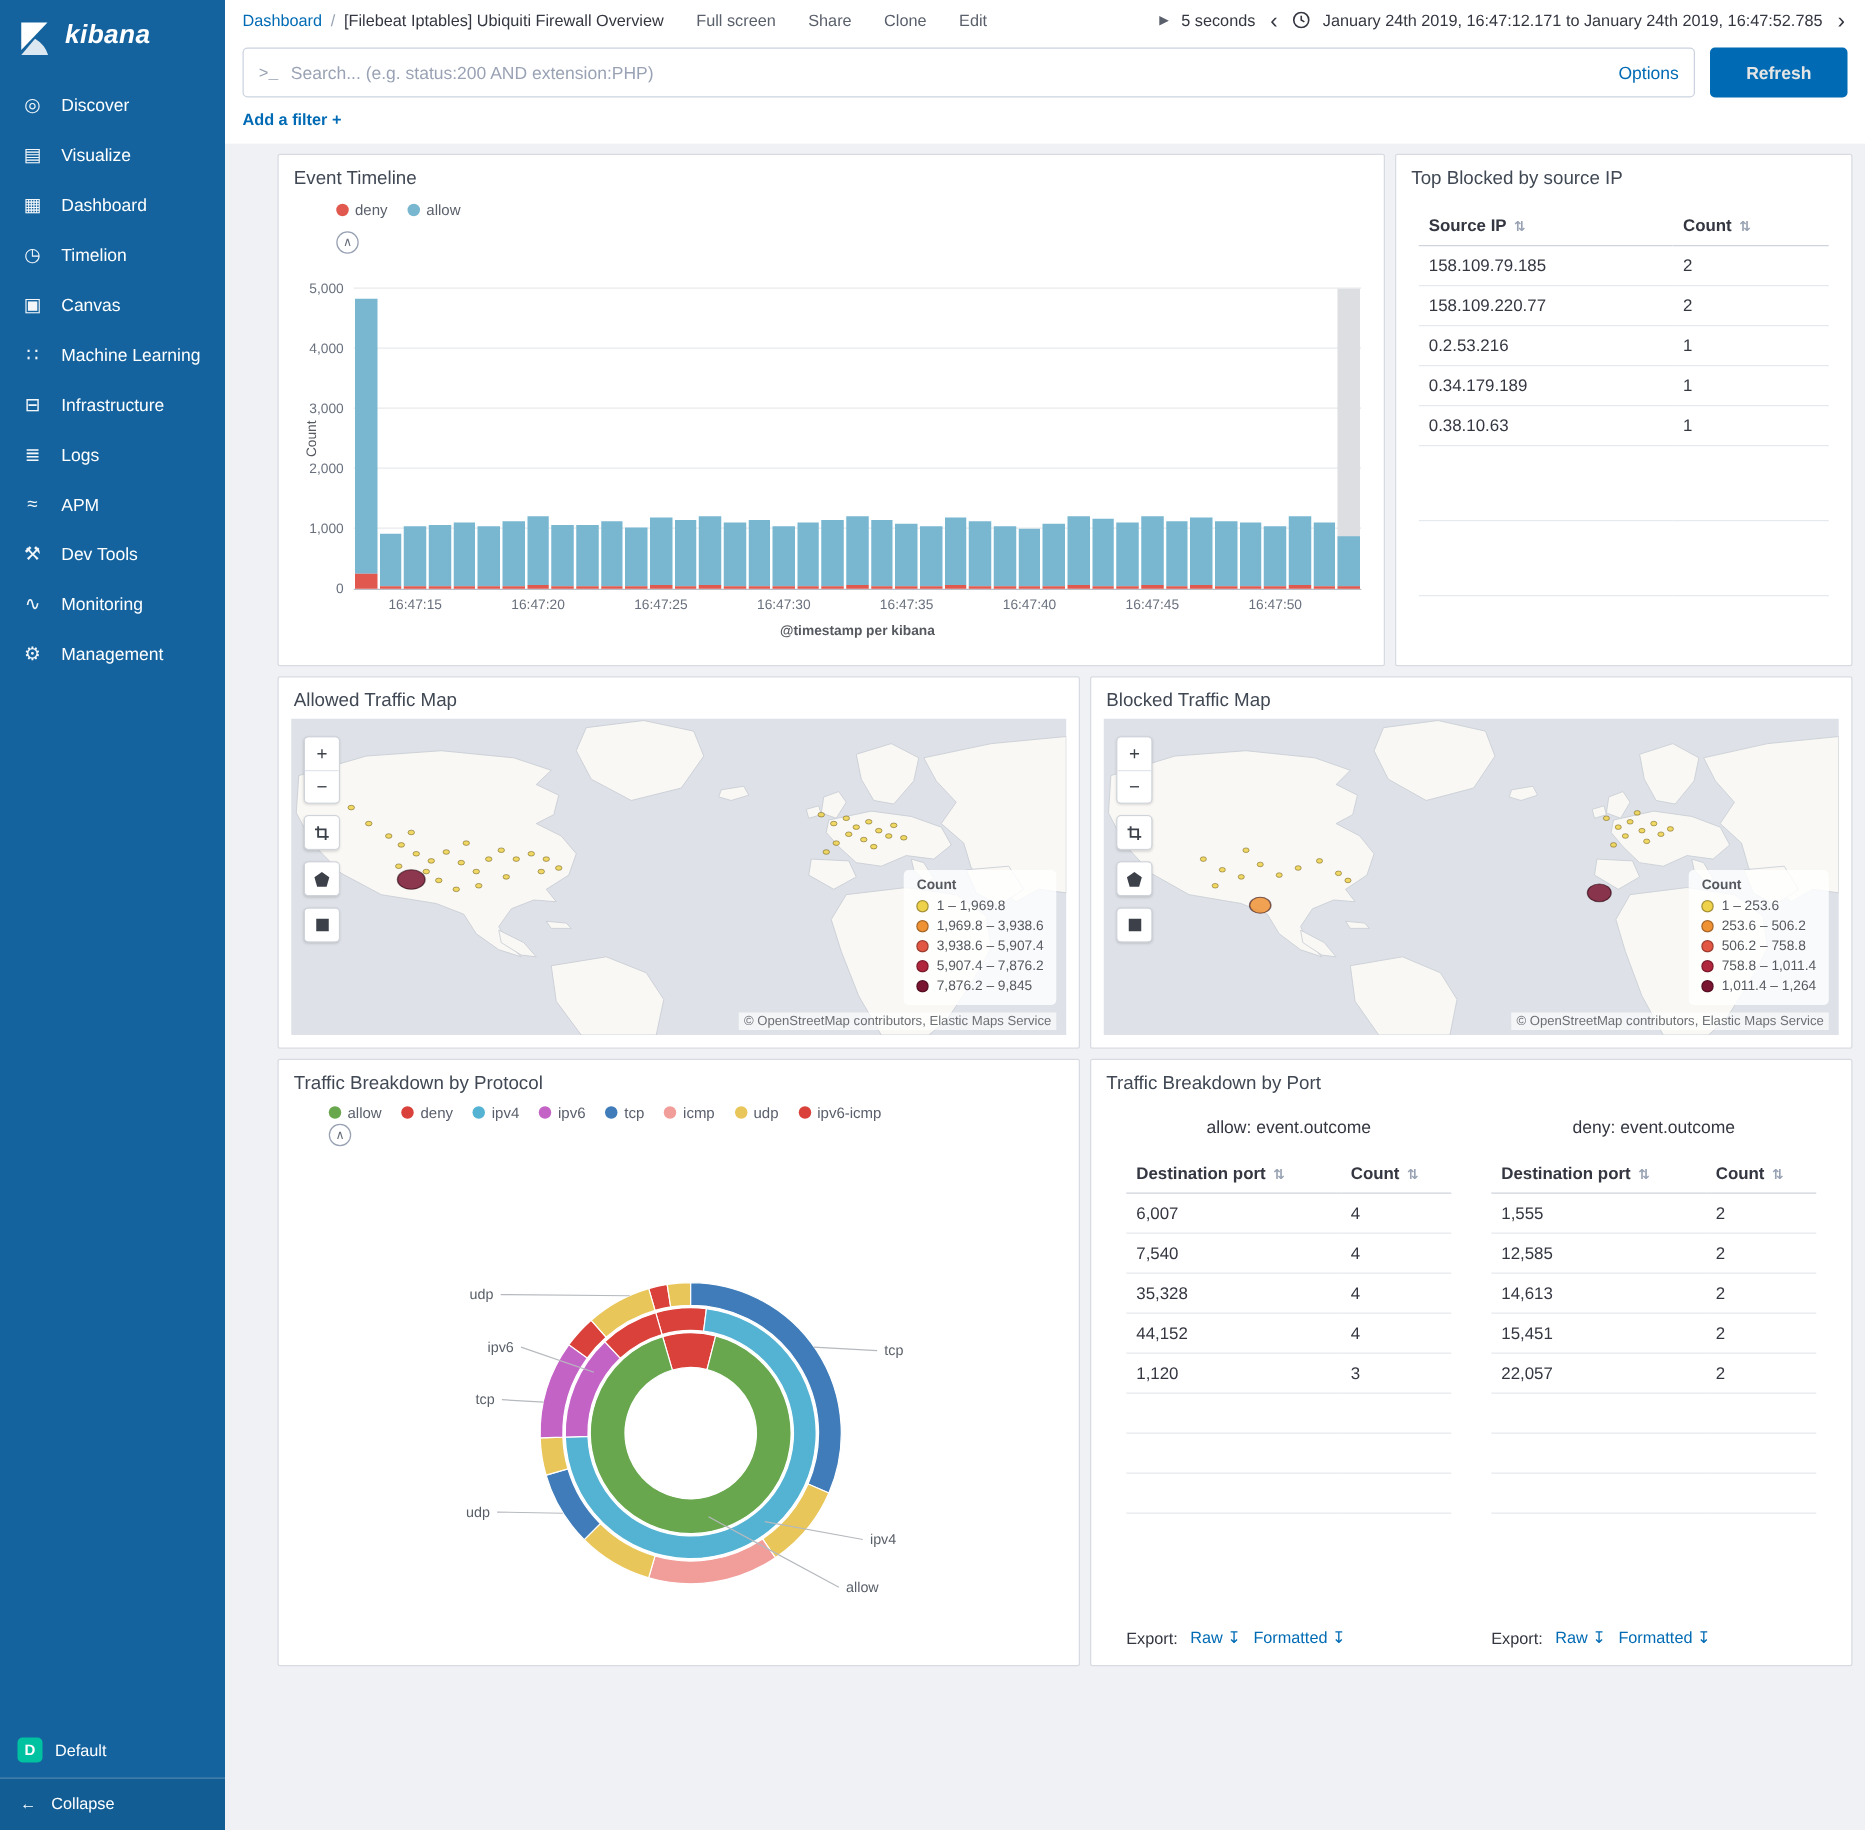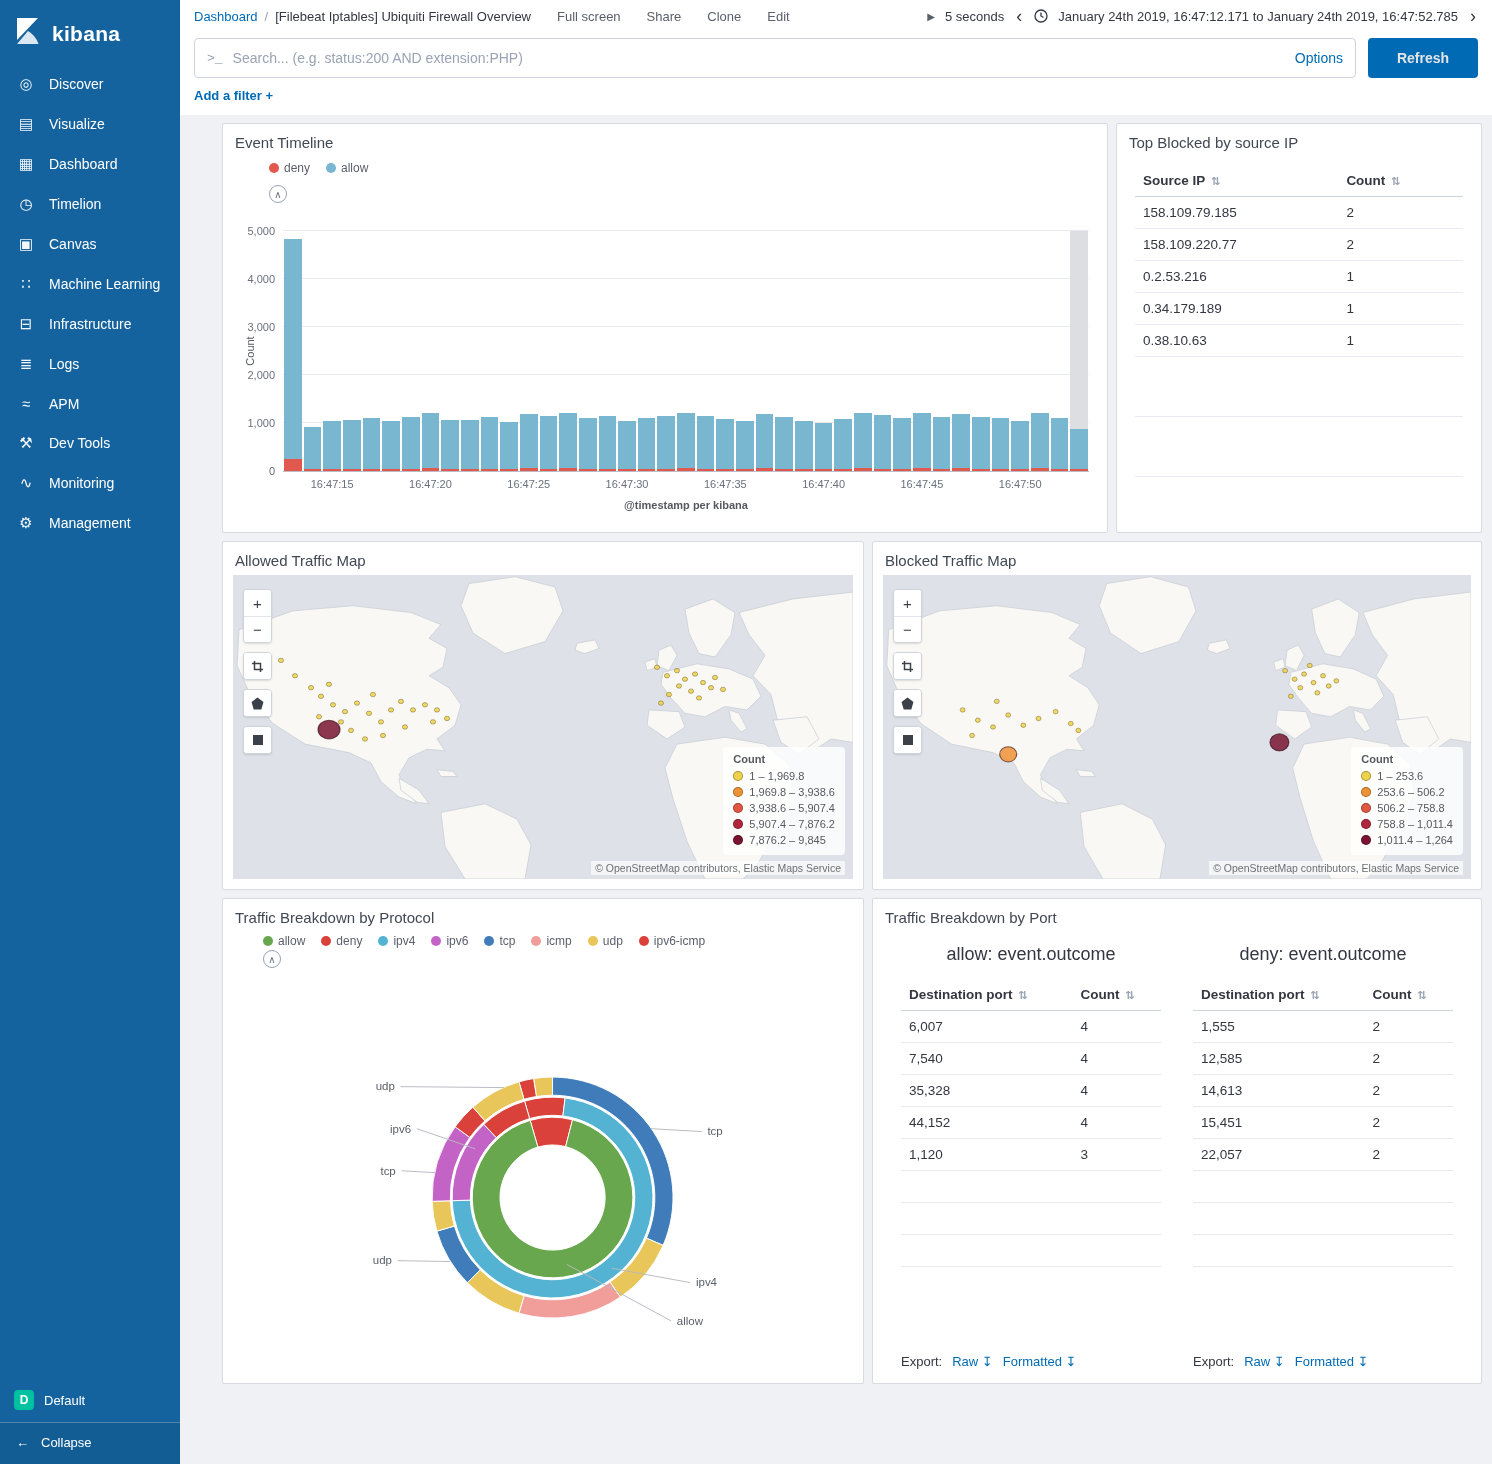--- a/index.html
+++ b/index.html
@@ -2,21 +2,21 @@
 <html><head>
 <meta charset="utf-8">
 <style>
   * { box-sizing: border-box; margin: 0; padding: 0; }
   html,body { width:1492px; height:1464px; overflow:hidden; }
   body { font-family:"Liberation Sans","DejaVu Sans",sans-serif; background:#f5f6f8; color:#343741; }
   .app { display:flex; width:1492px; height:1464px; }
 
   
   .sidebar { width:180px; background:#14639e; color:#fff; display:flex; flex-direction:column; flex:none; }
-  .logo { display:flex; align-items:flex-end; gap:10px; padding:16px 14px 18px; }
+  .logo { display:flex; align-items:flex-start; gap:10px; padding:16px 14px 18px;font-style:italic; }
   .logo-text { font-size:21px; font-weight:bold; letter-spacing:.3px; }
   .nav-item { display:flex; align-items:center; gap:13px; padding:11px 16px; font-size:14px; cursor:pointer; }
   .nav-icon { width:20px; text-align:center; font-size:15px; opacity:.95; flex:none; }
   .sidebar-bottom { margin-top:auto; }
   .space-row { display:flex; align-items:center; gap:10px; padding:12px 14px; font-size:13px; }
   .space-badge { width:20px; height:20px; border-radius:4px; background:#00c2a0; color:#fff; font-size:12px; font-weight:bold; display:flex; align-items:center; justify-content:center; }
   .collapse-row { display:flex; align-items:center; gap:12px; padding:12px 16px 14px; font-size:13px; border-top:1px solid rgba(255,255,255,.25); background:rgba(0,0,0,.06); }
 
   
   .main { flex:1; display:flex; flex-direction:column; min-width:0; }
@@ -39,21 +39,21 @@
   .search-input::placeholder { color:#9aa3b5; }
   .options-link { color:#006bb4; font-size:14px; cursor:pointer; padding-left:10px; }
   .refresh-btn { width:110px; height:40px; background:#006bb4; color:#e5e5e5; border:none; border-radius:4px; font-size:14px; font-weight:bold; font-family:inherit; cursor:pointer; flex:none; }
   .filter-row { background:#fff; padding:0 14px 12px; font-size:13px; }
   .filter-link { color:#006bb4; cursor:pointer; font-weight:bold; }
 
   
   .content { padding:8px 10px; background:#f0f1f4; flex:1; }
   .row { display:grid; gap:8px; margin-bottom:8px;margin-left:32px; }
   .row1 { grid-template-columns:886px 1fr; height:410px; }
-  .row2 { grid-template-columns:642px 1fr; height:349px; }
+  .row2 { grid-template-columns:642px 1fr; height:298px; }
   .row3 { grid-template-columns:642px 1fr; height:486px; margin-bottom:0; }
   .panel { background:#fff; border:1px solid #d8dbe2; border-radius:2px; position:relative; overflow:hidden; display:flex; flex-direction:column; }
   .panel-title { font-size:15px; color:#404854; padding:10px 12px 4px; flex:none; }
 
   
   .tl-body { flex:1; position:relative; }
   .tl-legend, .pie-legend { position:absolute; top:6px; left:46px; display:flex; gap:16px; font-size:12px; color:#595f6b; z-index:3; }
   .lgd-item { display:flex; align-items:center; gap:5px; cursor:pointer; }
   .lgd-dot { width:10px; height:10px; border-radius:50%; display:inline-block; }
   .chev-btn { position:absolute; top:30px; left:46px; width:18px; height:18px; border:1px solid #98a2b3; border-radius:50%; color:#69707d; font-size:10px; display:flex; align-items:center; justify-content:center; cursor:pointer; z-index:3; background:#fff; }
@@ -94,21 +94,21 @@
 
   
   .pie-body { flex:1; position:relative; margin-top:26px; }
   .pie-body svg { position:absolute; inset:0; width:100%; height:100%; }
   .callout-text { font-size:12px; fill:#595f68; }
   .callout-line { stroke:#b6b9be; stroke-width:1; }
 
   
   .ports-body { flex:1; display:grid; grid-template-columns:1fr 1fr; gap:32px; padding:4px 28px 10px; }
   .port-col { display:flex; flex-direction:column; }
-  .port-subtitle { text-align:center; font-size:18px; color:#343741; padding:10px 0 14px; }
+  .port-subtitle { text-align:center; font-size:14px; color:#343741; padding:10px 0 14px; }
   .port-col th:last-child { width:34%; }
   .export-row { margin-top:auto; padding:10px 0 4px; font-size:13px; display:flex; align-items:center; gap:10px; color:#343741; }
   .export-link { color:#006bb4; cursor:pointer; }
 </style>
 </head>
 <body>
 
 <div class="app">
 
   <nav class="sidebar">

